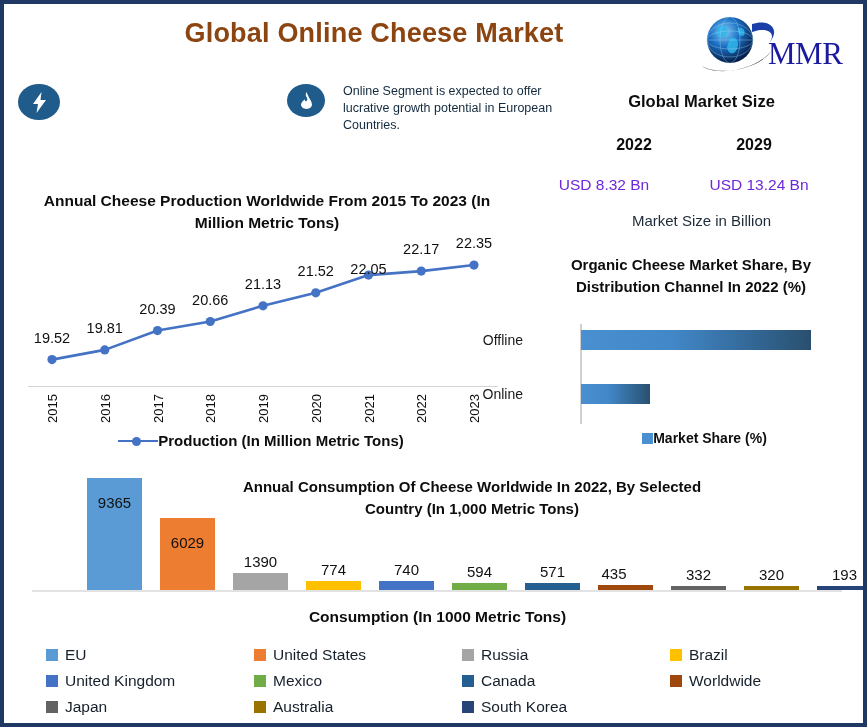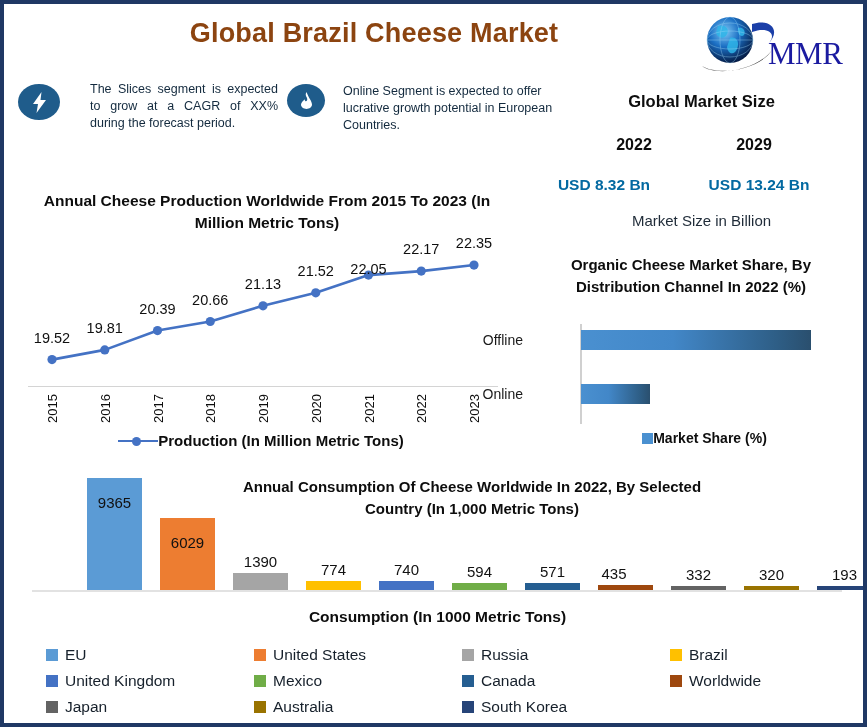--- a/index.html
+++ b/index.html
@@ -73,21 +73,21 @@
     text-align: center; font-size: 16.5px; font-weight: bold; color: #0D0D0D;
   }
   .ms-year {
     position: absolute; top: 132px;
     font-size: 16px; font-weight: bold; color: #0D0D0D; text-align: center;
   }
   #ms-year-2022 { left: 585px; width: 90px; }
   #ms-year-2029 { left: 705px; width: 90px; }
   .ms-value {
     position: absolute; top: 172px;
-    font-size: 15.5px; font-weight: bold; color: #0369a1; text-align: center;
+    font-size: 15.5px; font-weight: normal; color: #6d28d9; text-align: center;
   }
   #ms-val-2022 { left: 540px; width: 120px; }
   #ms-val-2029 { left: 690px; width: 130px; }
   .ms-sub {
     position: absolute; left: 580px; top: 208px; width: 235px;
     text-align: center; font-size: 15px; color: #1F2B38;
   }
 
   
   #line-chart {
@@ -188,21 +188,21 @@
   }
   .cl-item { display: flex; align-items: center; gap: 7px; }
   .cl-sq { width: 12px; height: 12px; flex: 0 0 auto; }
   .cl-label { font-size: 15.5px; color: #16202B; white-space: nowrap; }
 </style>
 </head>
 <body>
 
 <div id="infographic">
 
-  <div class="main-title">Global Brazil Cheese Market</div>
+  <div class="main-title">Global Online Cheese Market</div>
 
   <div class="logo-wrap">
     <svg class="logo-globe" width="96" height="62" viewBox="0 0 96 62">
       <defs>
         <radialGradient id="gl" cx="38%" cy="32%" r="72%">
           <stop offset="0%" stop-color="#7FC9F5"></stop>
           <stop offset="45%" stop-color="#1B6FC4"></stop>
           <stop offset="100%" stop-color="#04173E"></stop>
         </radialGradient>
         <linearGradient id="swoosh" x1="0" y1="0" x2="1" y2="0">
@@ -227,21 +227,20 @@
     </svg>
     <div class="logo-text">MMR</div>
   </div>
 
   <div class="callout" id="callout-1">
     <div class="callout-icon">
       <svg width="15" height="21" viewBox="0 0 15 21">
           <path d="M9.5 0 L1 12 H6 L4.5 21 L14 8 H8.5 Z" fill="#ffffff"></path>
         </svg>
     </div>
-    <div class="callout-text">The Slices segment is expected to grow at a CAGR of XX% during the forecast period.</div>
   </div>
 
   <div class="callout" id="callout-2">
     <div class="callout-icon">
       <svg width="13" height="17" viewBox="0 0 13 17">
           <path d="M6.5 0 C4 4 8.5 5.5 7 8.5 C6.2 10 4.6 9.3 4.8 7.2 C2.5 9 1 11 1 12.6 C1 15.3 3.6 17 6.5 17 C9.4 17 12 15.3 12 12.6 C12 9 8.6 6 6.5 0 Z" fill="#ffffff"></path>
         </svg>
     </div>
     <div class="callout-text">Online Segment is expected to offer lucrative growth potential in European Countries.</div>
   </div>

